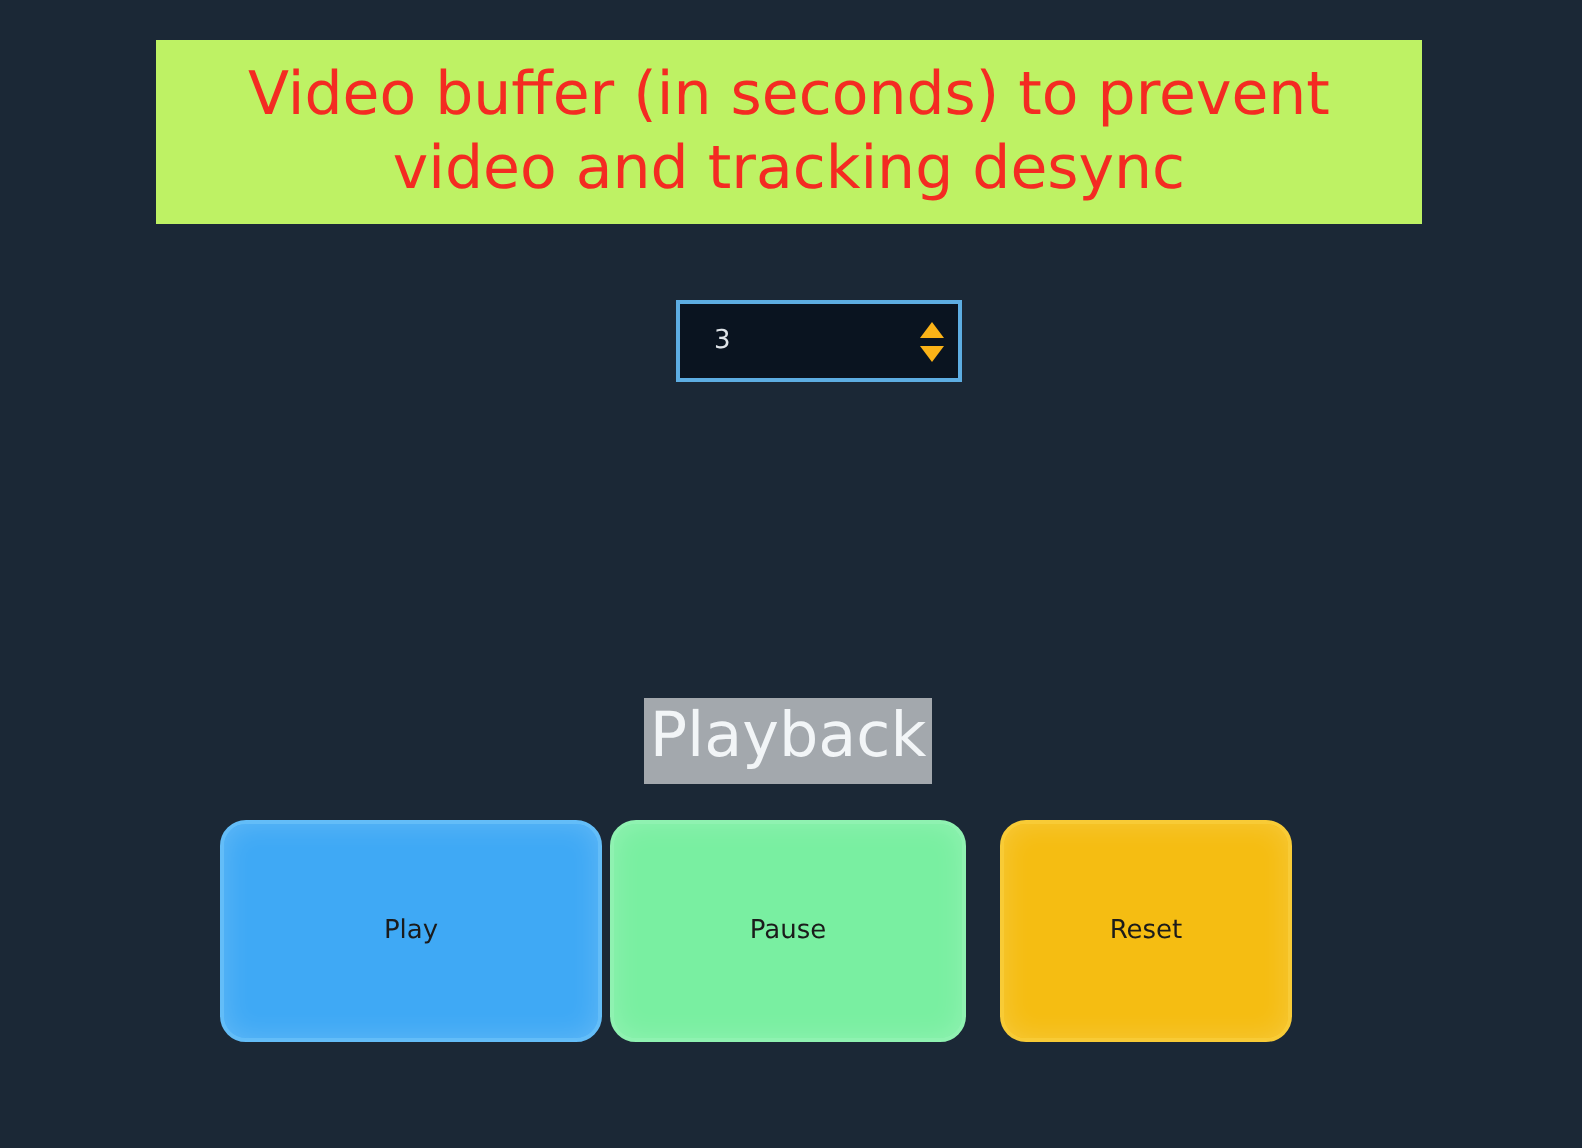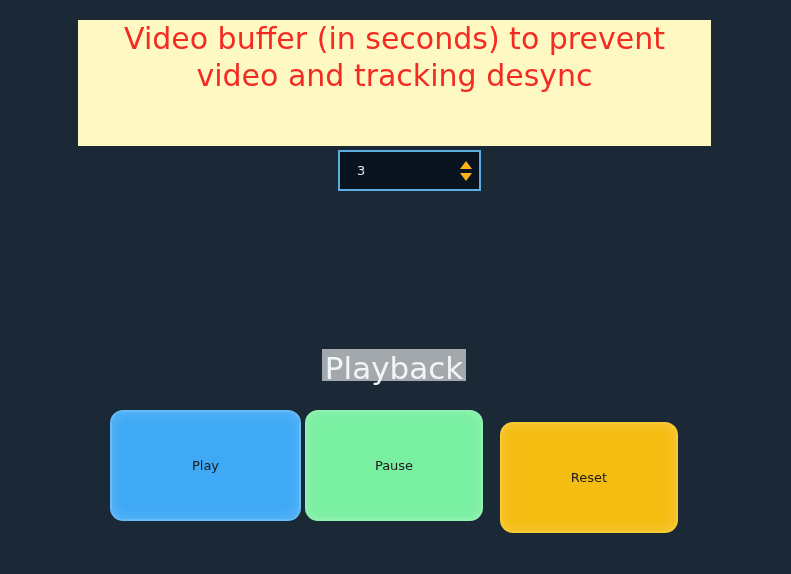--- a/index.html
+++ b/index.html
@@ -14,23 +14,24 @@
     overflow: hidden;
     position: relative;
   }
 
   
   .title-banner {
     position: absolute;
     left: 78px;
     top: 20px;
     width: 633px;
-    height: 126px;
-    background: #fef9c3;
+    height: 92px;
+    background: #bef264;
     display: flex;
+    align-items: center;
     justify-content: center;
     box-sizing: border-box;
   }
   .title-text {
     color: #f42b22;
     font-size: 30px;
     line-height: 1.24;
     text-align: center;
     font-weight: 400;
     letter-spacing: 0px;
@@ -80,21 +81,21 @@
   .arrow-down {
     border-top: 8px solid #fbb317;
   }
 
   
   .playback-label {
     position: absolute;
     left: 322px;
     top: 349px;
     width: 144px;
-    height: 32px;
+    height: 43px;
     background: #a3a8ad;
     color: #f2f5f7;
     font-size: 31px;
     line-height: 39px;
     text-align: center;
     box-sizing: border-box;
     white-space: nowrap;
   }
 
   
@@ -128,25 +129,24 @@
   .btn-pause {
     left: 195px;
     width: 178px;
     background: #79efa1;
     border-color: #8ff2b1;
     box-shadow: inset 0 0 14px rgba(255,255,255,0.18);
     border-radius: 13px;
   }
   .btn-reset {
     left: 390px;
-    width: 178px;
+    width: 146px;
     background: #f5bd12;
     border-color: #f8cb36;
     box-shadow: inset 0 0 14px rgba(255,255,255,0.18);
-    margin-top: 12px;
   }
 </style>
 </head>
 <body>
 
 <div class="title-banner">
   <div class="title-text">Video buffer (in seconds) to prevent
 video and tracking desync</div>
 </div>
 

